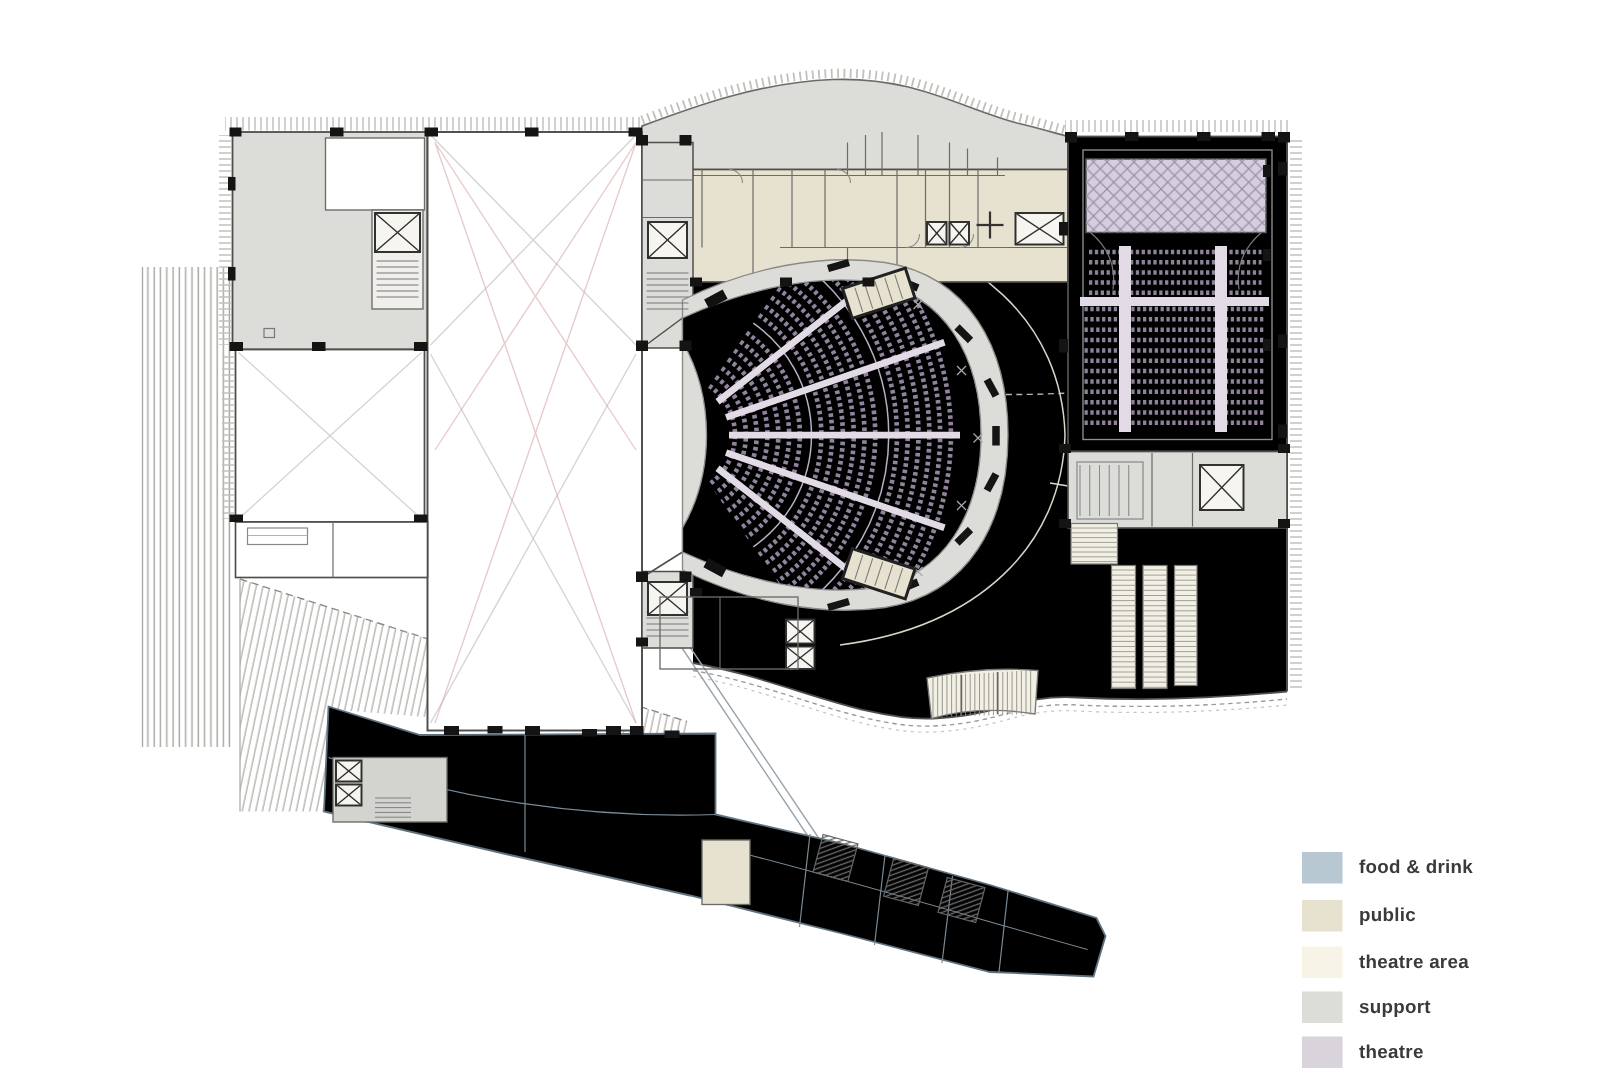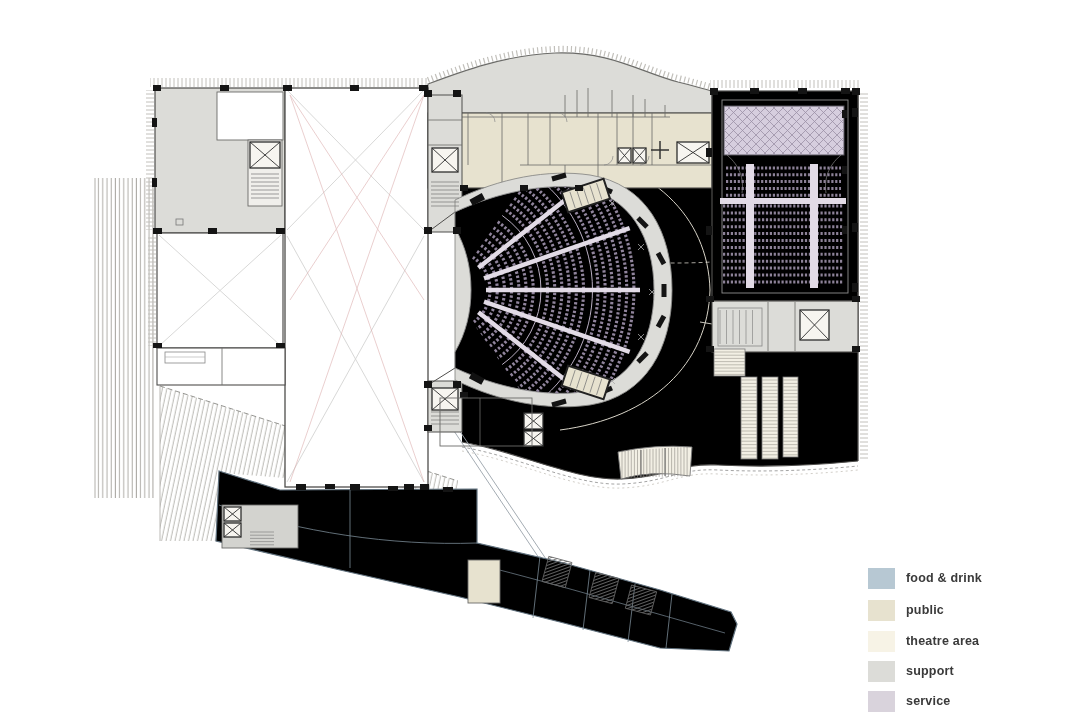--- a/index.html
+++ b/index.html
@@ -532,16 +532,16 @@
     <div class="legend-row" style="top:70px">
       <span class="sw" style="background: rgb(247, 243, 230);"></span>
       <span class="lb">theatre area</span>
     </div>
     <div class="legend-row" style="top:100px">
       <span class="sw" style="background: rgb(220, 220, 216);"></span>
       <span class="lb">support</span>
     </div>
     <div class="legend-row" style="top:130px">
       <span class="sw" style="background: rgb(217, 211, 220);"></span>
-      <span class="lb">service</span>
+      <span class="lb">theatre</span>
     </div>
   </div>
 </div>
 
 </body></html>

